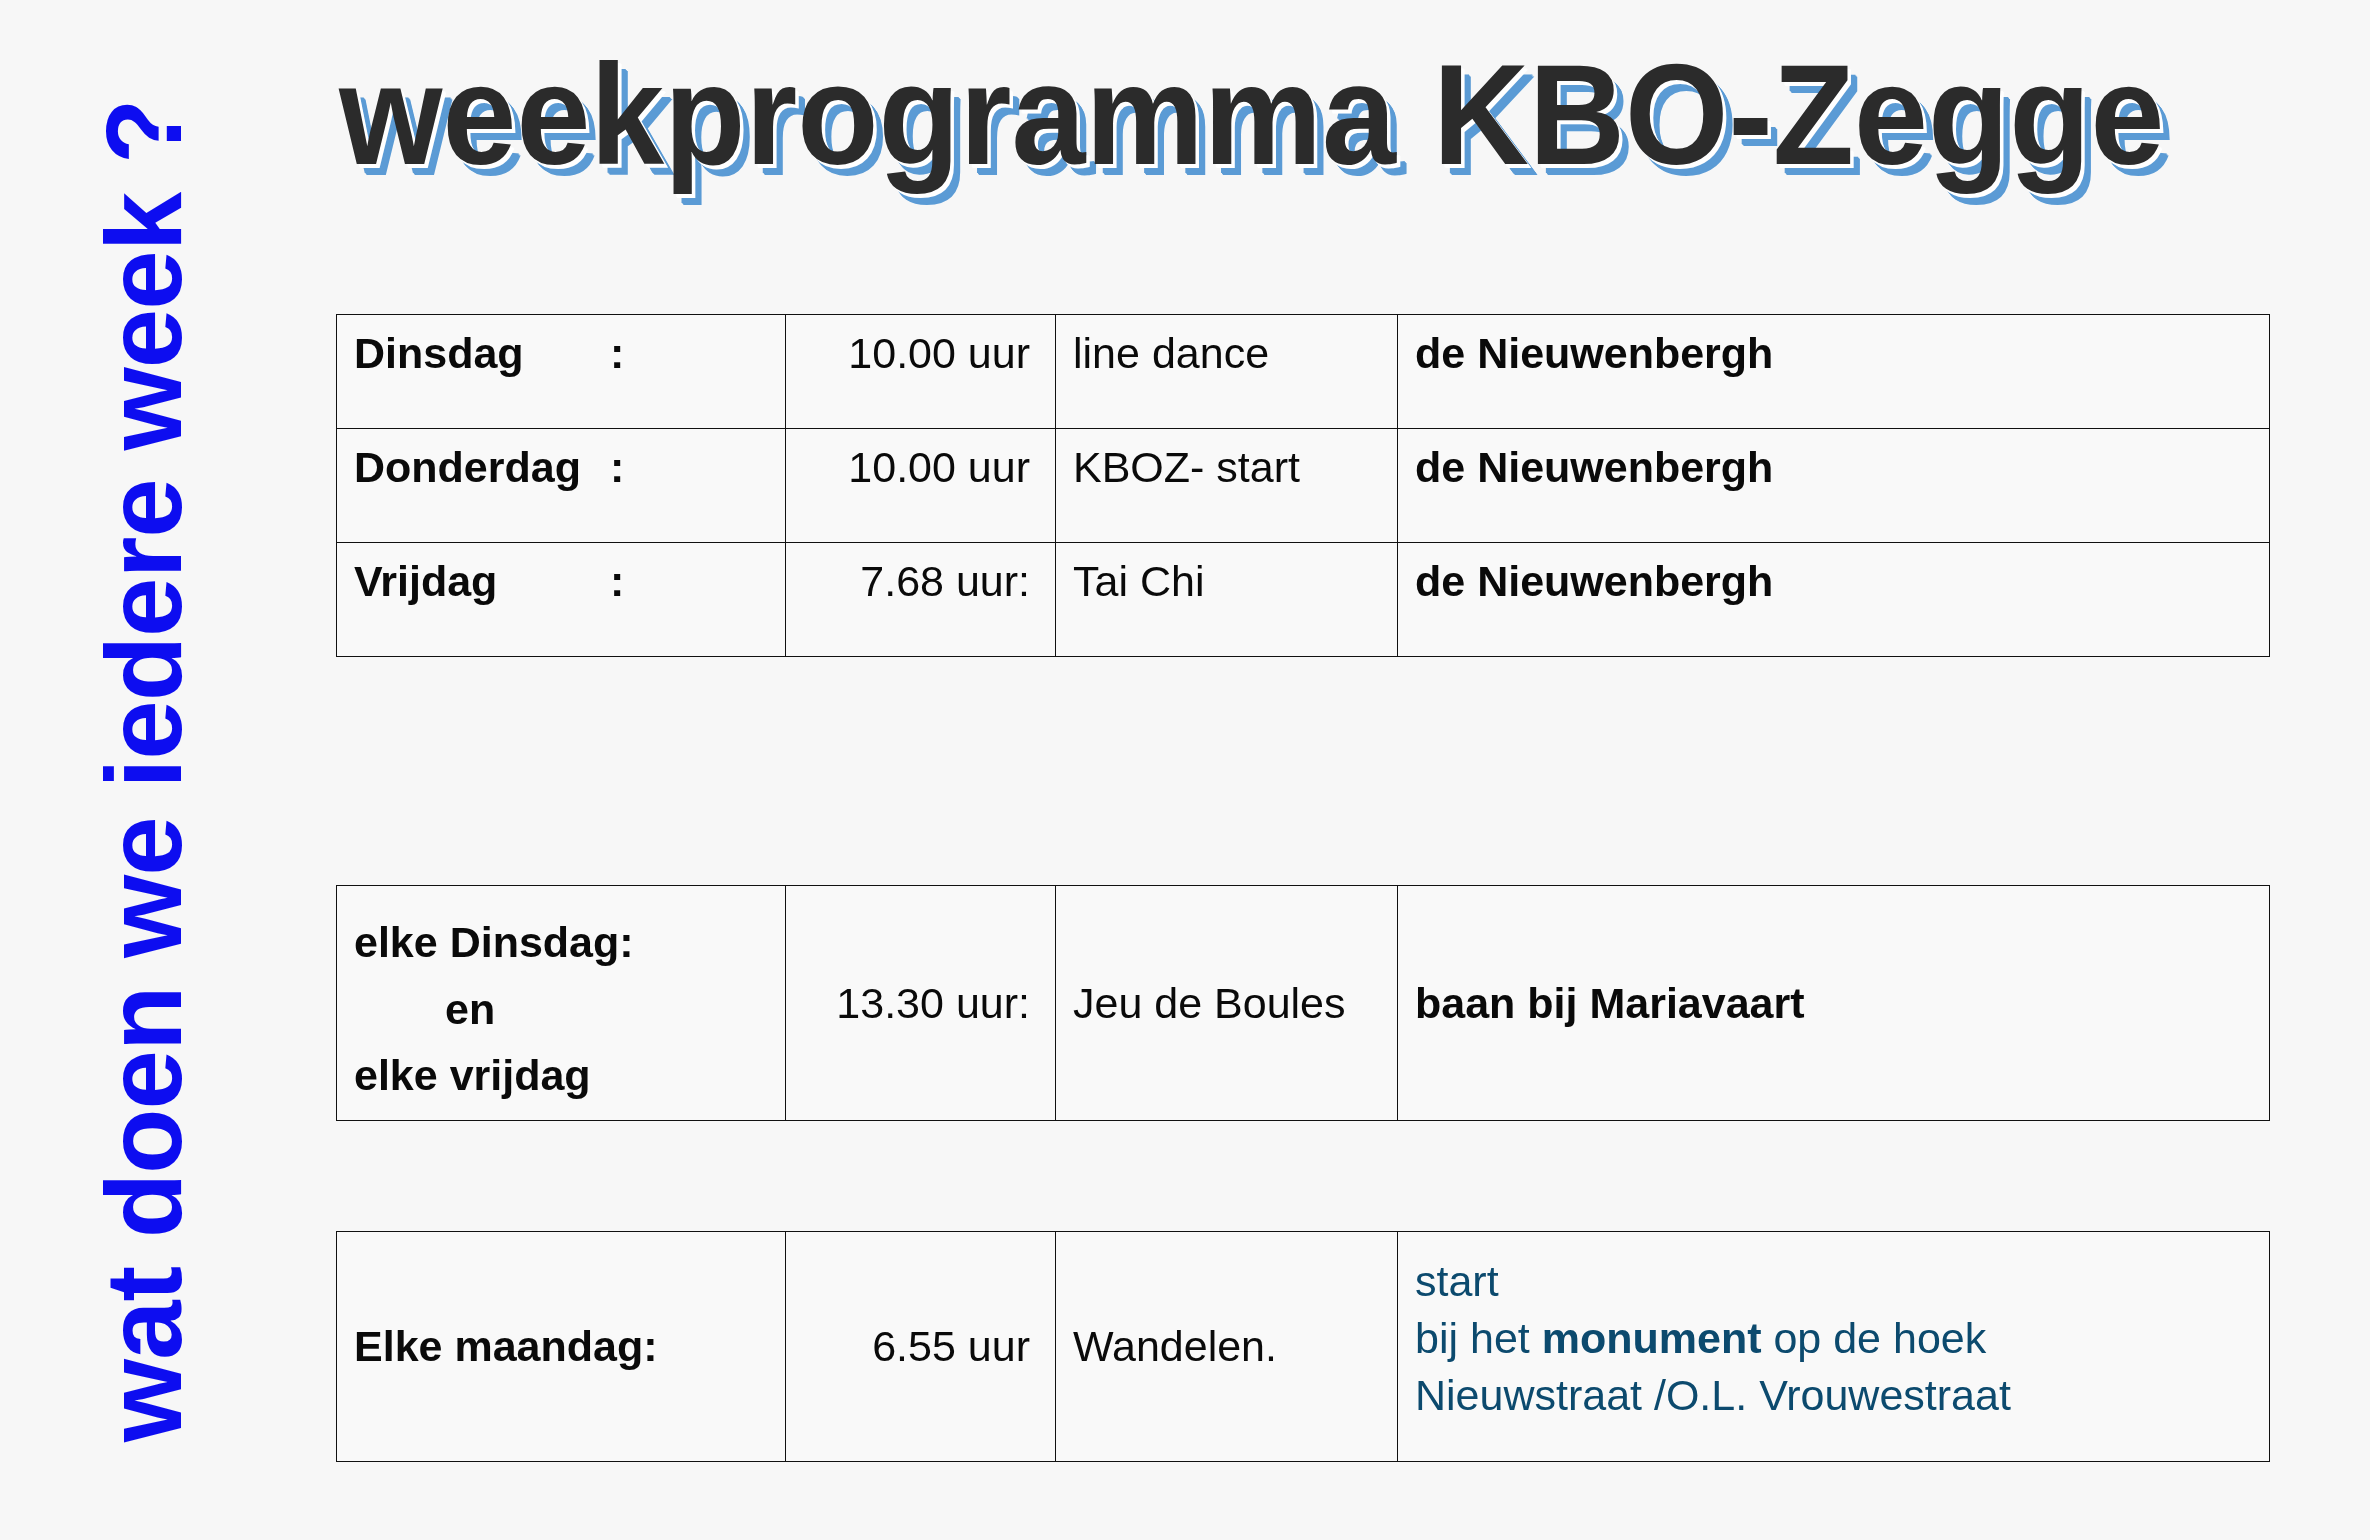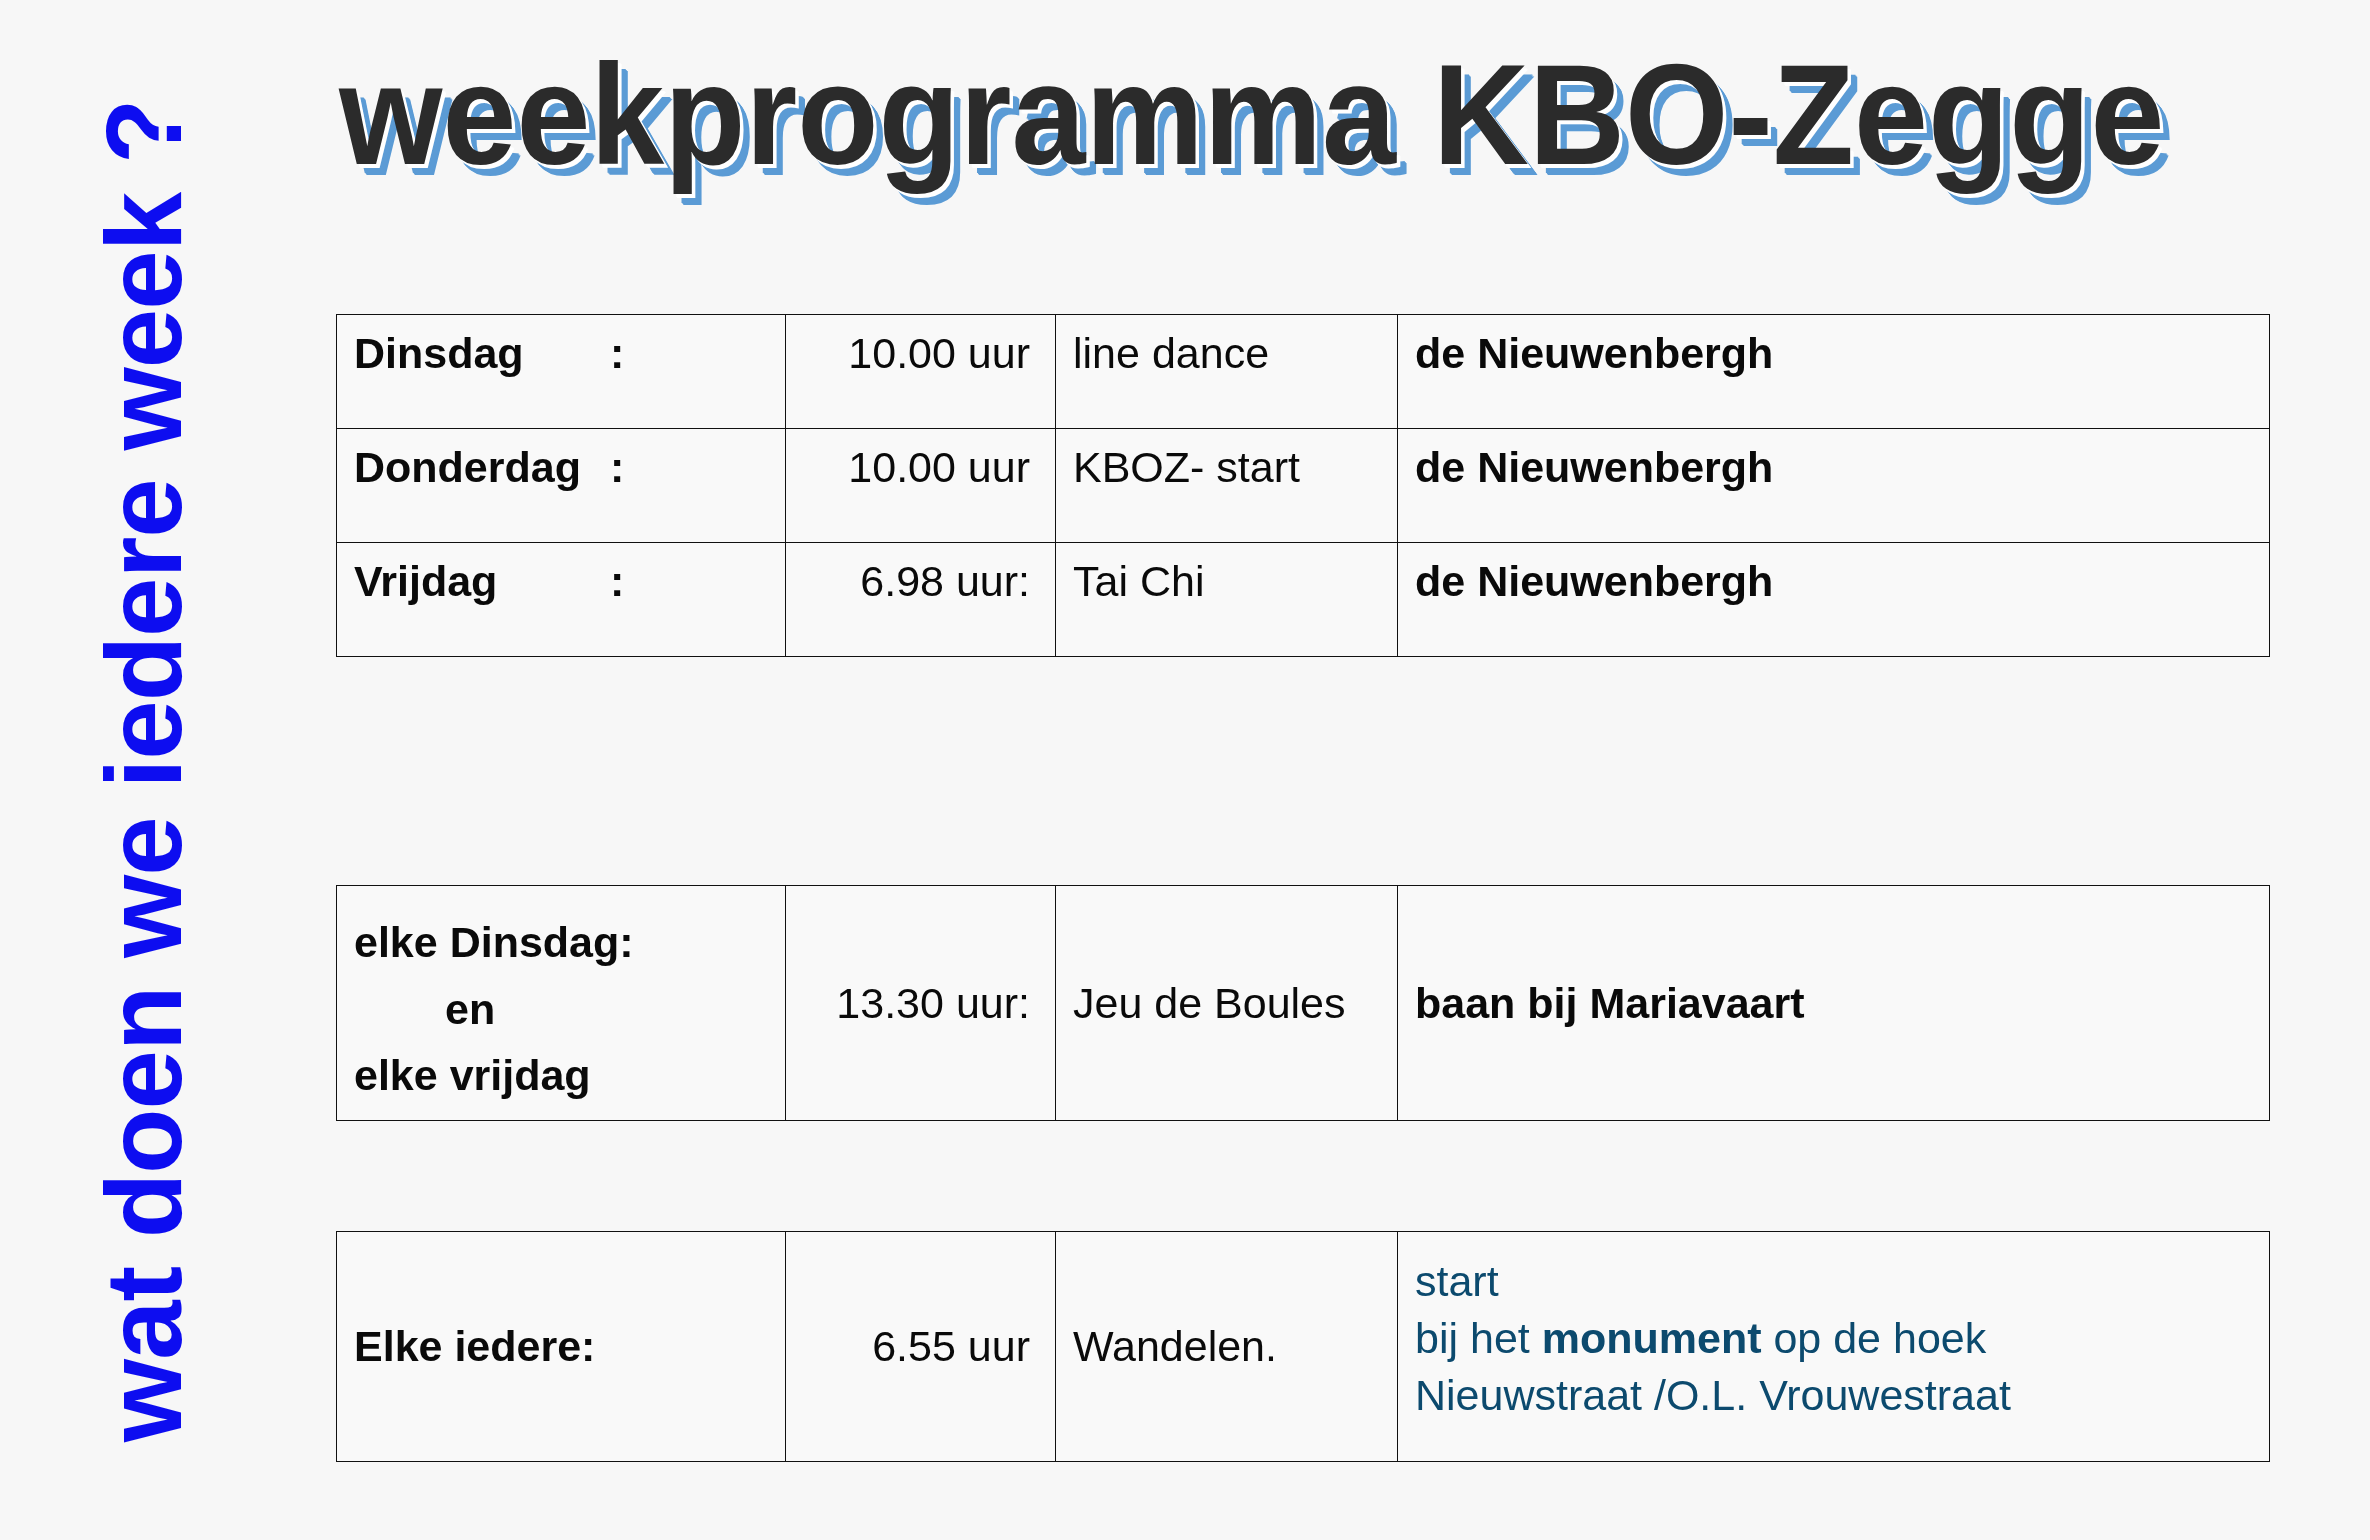--- a/index.html
+++ b/index.html
@@ -196,21 +196,21 @@
       </td>
     </tr>
     <tr>
       <td>
         <div class="day-row-inner">
           <span class="day-name">Vrijdag</span>
           <span class="c-colon">:</span>
         </div>
       </td>
       <td>
-        <div class="cell-inner c-time">6.98 uur:</div>
+        <div class="cell-inner c-time">7.68 uur:</div>
       </td>
       <td>
         <div class="cell-inner c-act">Tai Chi</div>
       </td>
       <td>
         <div class="cell-inner c-loc">de Nieuwenbergh</div>
       </td>
     </tr>
   </tbody>
 </table>
@@ -247,21 +247,21 @@
 <table id="table-walk" class="sched-table">
   <colgroup>
     <col class="col-day">
       <col class="col-time">
       <col class="col-act">
       <col class="col-loc">
   </colgroup>
   <tbody>
     <tr>
       <td class="mid-v">
-        <div class="cell-inner c-day">Elke iedere:</div>
+        <div class="cell-inner c-day">Elke maandag:</div>
       </td>
       <td class="mid-v">
         <div class="cell-inner c-time">6.55 uur</div>
       </td>
       <td class="mid-v">
         <div class="cell-inner c-act">Wandelen.</div>
       </td>
       <td>
         <div class="loc-block">
           <div>start</div>

